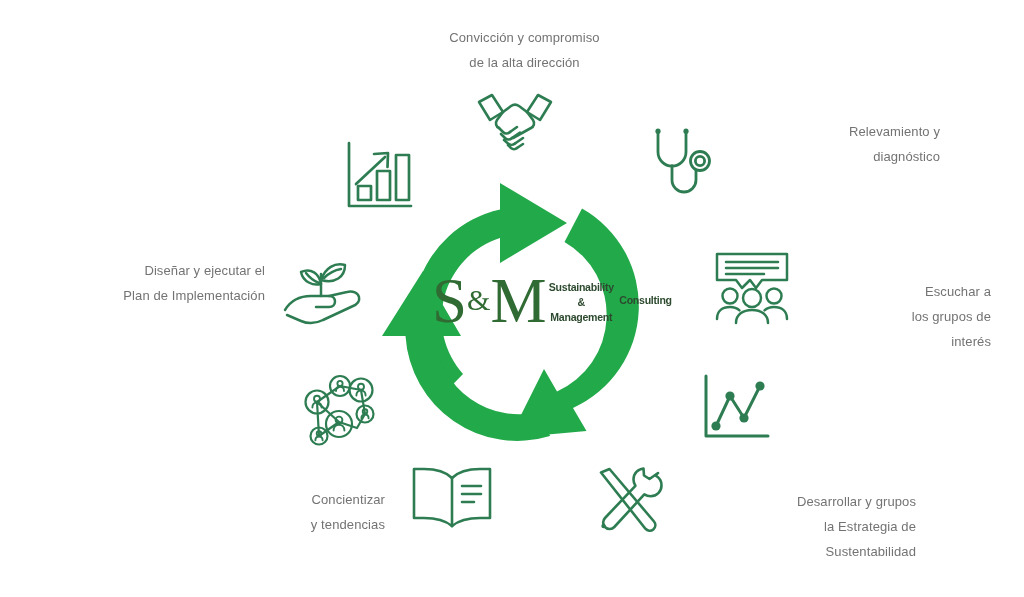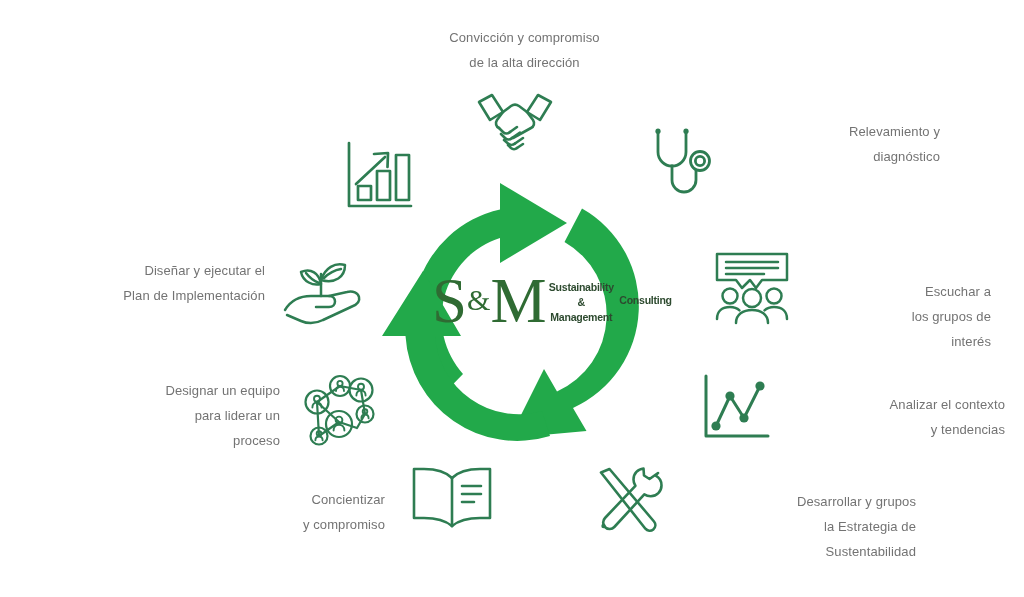--- a/index.html
+++ b/index.html
@@ -154,22 +154,20 @@
         <circle cx="18" cy="45" r="7.5"></circle>
         <circle cx="62" cy="45" r="7.5"></circle>
         <circle cx="40" cy="47" r="9"></circle>
         <path d="M5 68 C5 60 10.5 56 18 56 C22 56 25.2 57.2 27.5 59.3"></path>
         <path d="M75 68 C75 60 69.5 56 62 56 C58 56 54.8 57.2 52.5 59.3"></path>
         <path d="M24 72 C24 63.5 31 59 40 59 C49 59 56 63.5 56 72"></path>
       </g>
     </svg>
   </div>
 
-  <div class="label l" style="left:795px;top:392px;width:210px;">Analizar el contexto
-y tendencias</div>
   <div class="icon" style="left:700px;top:374px;">
     <svg width="72" height="70" viewBox="0 0 72 70">
       <g fill="none" stroke="#2e7d52" stroke-width="3" stroke-linecap="round" stroke-linejoin="round">
         <path d="M6 2 L6 62 L68 62"></path>
         <path d="M16 52 L30 22 L44 44 L60 12"></path>
       </g>
       <g fill="#2e7d52">
         <circle cx="16" cy="52" r="4.6"></circle>
         <circle cx="30" cy="22" r="4.6"></circle>
         <circle cx="44" cy="44" r="4.6"></circle>
@@ -190,35 +188,32 @@
                  C15.8 63.7 19.9 63.6 22.3 61 L52.3 28.4 C54.2 29.6 56.4 30.2 58.7 30.2
                  C64.7 30.2 69.5 25.4 69.5 19.4 C69.5 15.2 67.1 11.5 63.6 9.7 Z"></path>
 
         <path d="M9 6.5 L17.5 3 L62 55.5 C64 58 63.7 61.4 61.3 63.4 C58.9 65.4 55.4 65.1 53.4 62.7 Z"></path>
         <circle cx="11.5" cy="60" r="2.2" fill="#2e7d52" stroke="none"></circle>
       </g>
     </svg>
   </div>
 
   <div class="label r" style="left:200px;top:487px;width:185px;">Concientizar
-y compromiso</div>
+y tendencias</div>
   <div class="icon" style="left:410px;top:465px;">
     <svg width="84" height="66" viewBox="0 0 84 66">
       <g fill="none" stroke="#2e7d52" stroke-width="2.6" stroke-linecap="round" stroke-linejoin="round">
         <path d="M42 13 C36 7 26 4 14 4 L4 4 L4 53 L14 53 C26 53 36 56 42 61"></path>
         <path d="M42 13 C48 7 58 4 70 4 L80 4 L80 53 L70 53 C58 53 48 56 42 61"></path>
         <path d="M42 13 L42 61"></path>
         <path d="M52 21 L71 21 M52 29 L71 29 M52 37 L64 37"></path>
       </g>
     </svg>
   </div>
 
-  <div class="label r" style="left:65px;top:378px;width:215px;">Designar un equipo
-para liderar un
-proceso</div>
   <div class="icon" style="left:299px;top:372px;">
     <svg width="80" height="80" viewBox="0 0 80 80">
       <g fill="none" stroke="#2e7d52" stroke-width="2.2" stroke-linecap="round" stroke-linejoin="round">
         <path d="M41 14 L62 18 M41 14 L18 30 M18 30 L40 50 M62 18 L66 42 M66 42 L58 56 M40 50 L58 56 M40 50 L20 64 M18 30 L20 64"></path>
         <circle cx="41" cy="14" r="10"></circle>
         <circle cx="62" cy="18" r="11.5"></circle>
         <circle cx="18" cy="30" r="11.5"></circle>
         <circle cx="66" cy="42" r="8.5"></circle>
         <circle cx="40" cy="52" r="13"></circle>
         <circle cx="20" cy="64" r="8.5"></circle>

